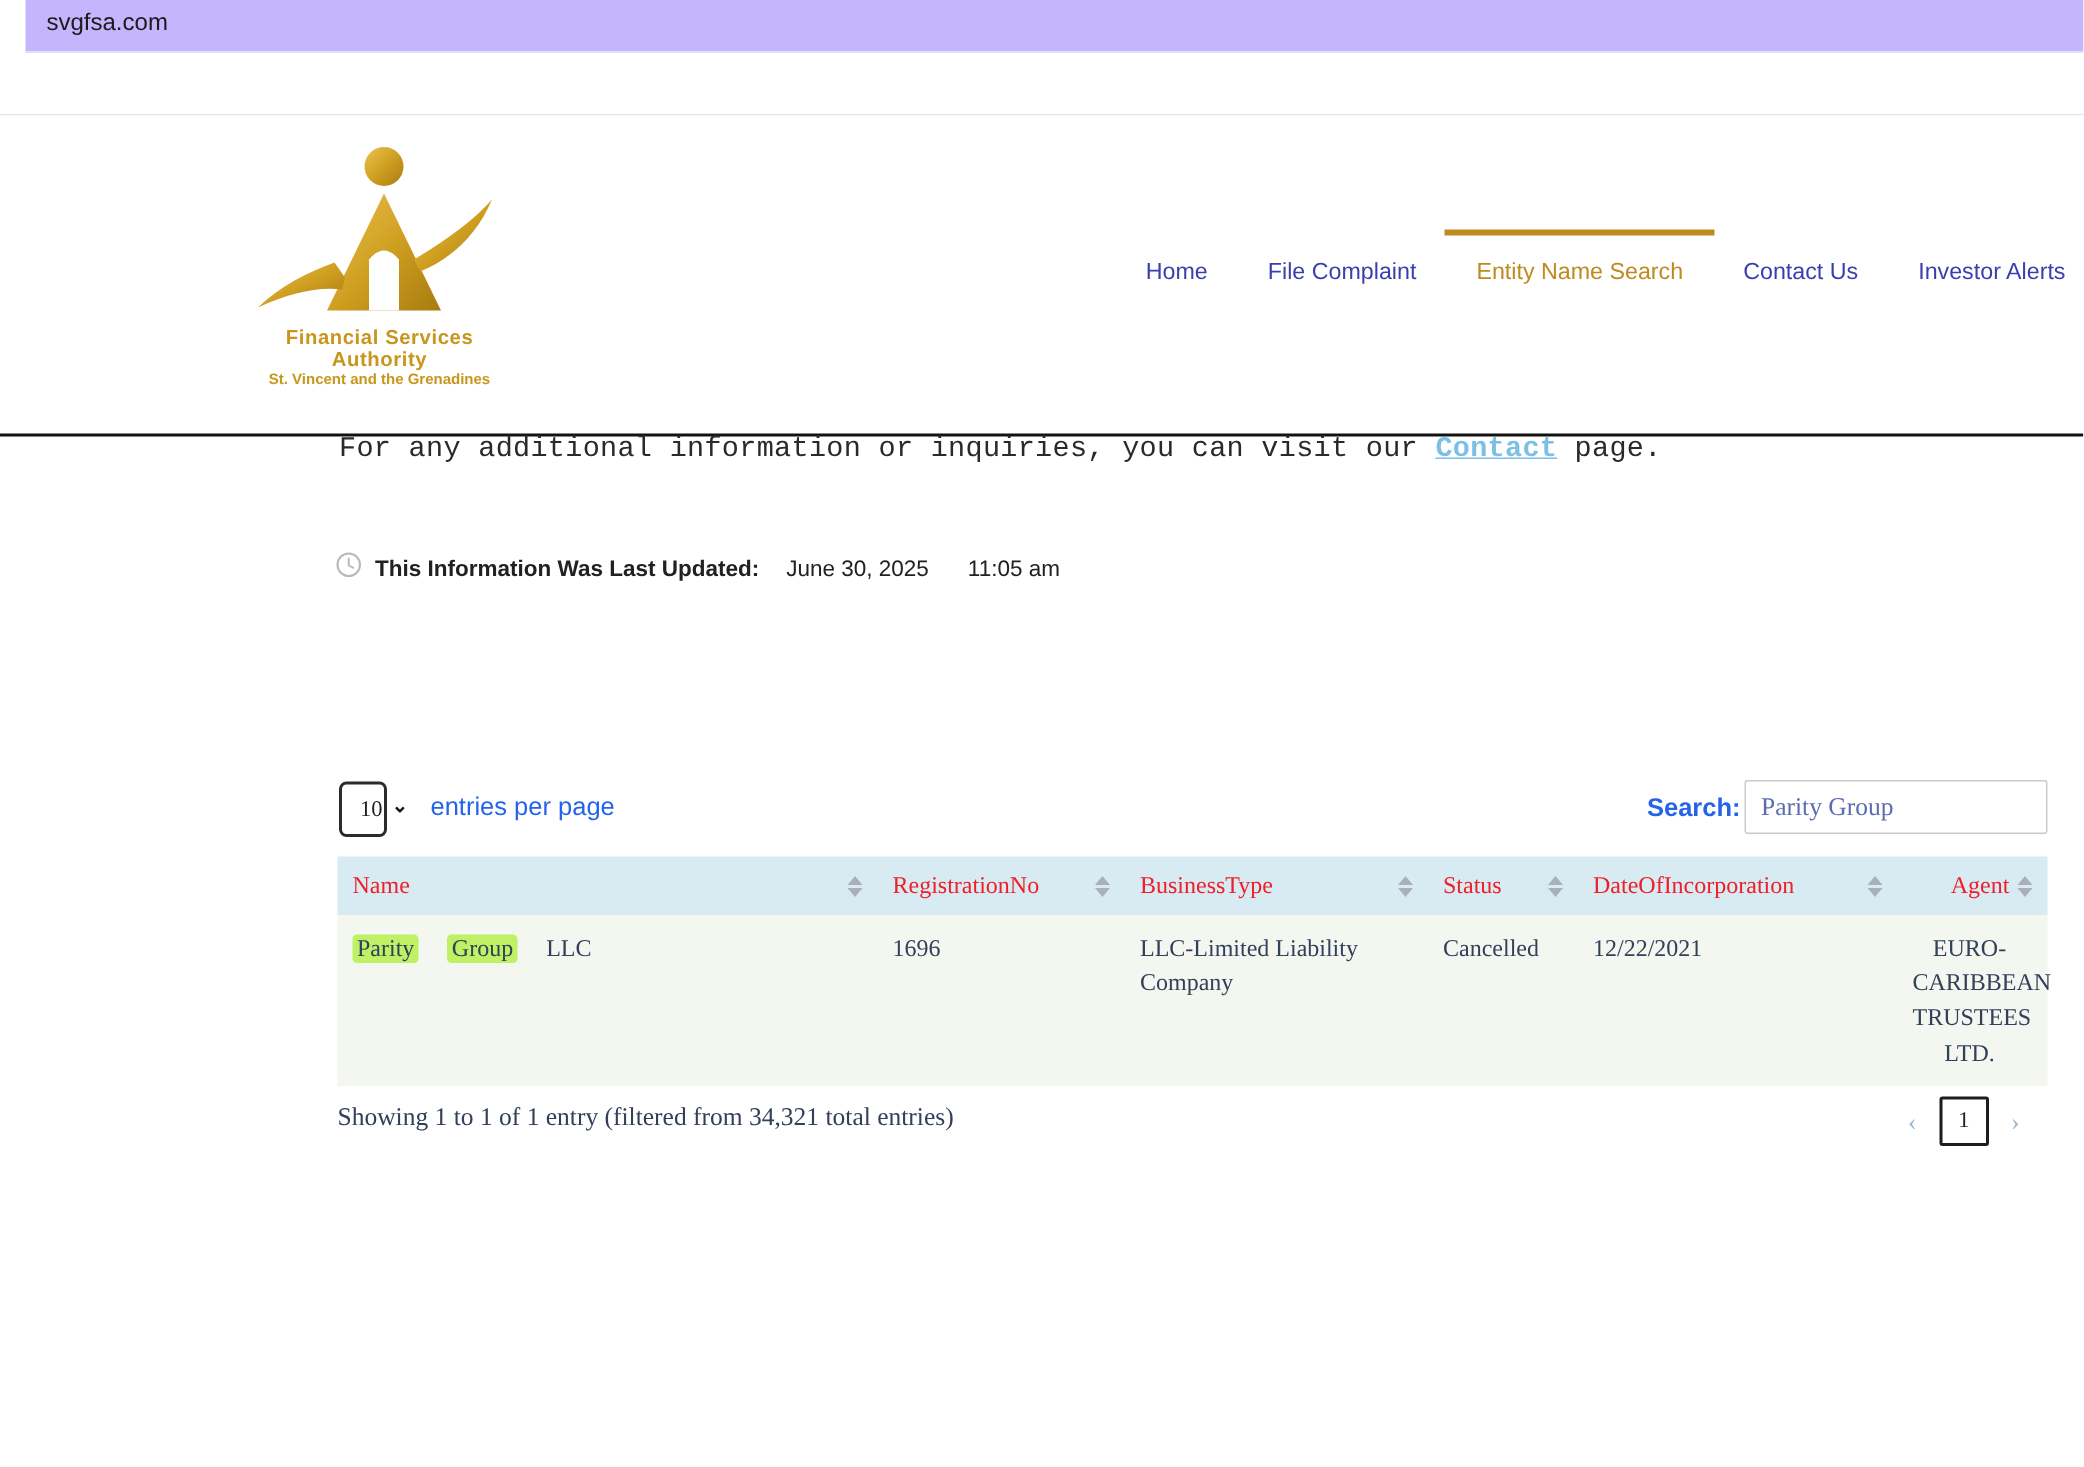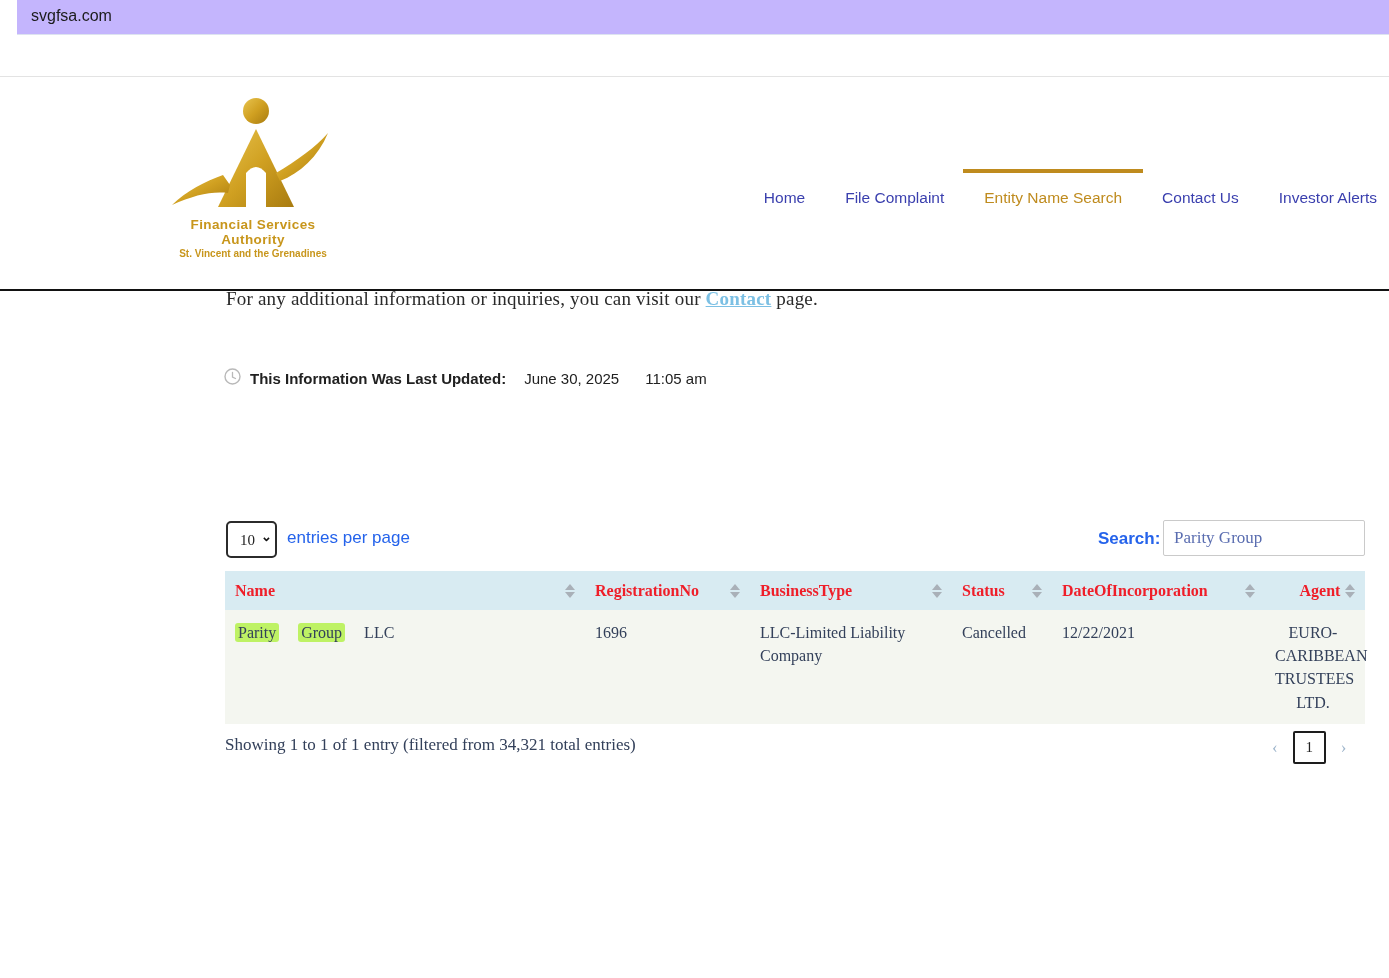--- a/index.html
+++ b/index.html
@@ -16,55 +16,55 @@
 
   
   .site-header { position:absolute; top:77px; left:0; width:100%; height:214px; background:#fff;
                  border-bottom:2px solid #121212; }
   .logo { position:absolute; left:160px; top:18px; width:186px; text-align:center; }
   .logo svg { display:block; margin:0 auto; }
   .logo-title { font-size:13.5px; font-weight:bold; color:#c8961c; letter-spacing:.4px; margin-top:2px; }
   .logo-sub { font-size:10px; font-weight:bold; color:#c8961c; margin-top:1px; }
 
   .main-nav { position:absolute; right:12px; top:96px; display:flex; gap:40px; align-items:center; }
-  .nav-item { position:relative; font-size:15.5px; color:#3a3fae; cursor:pointer; white-space:nowrap;margin-top:16px; }
+  .nav-item { position:relative; font-size:15.5px; color:#3a3fae; cursor:pointer; white-space:nowrap; }
   .nav-item.active { color:#bf8b1e; }
   .nav-item.active::before { content:""; position:absolute; top:-20px; left:-21px; right:-21px;
                              height:4px; background:#bf8b1e; }
 
   
   .serif { font-family:"Liberation Serif", serif; }
 
-  .contact-line { position:absolute; left:226px; top:288px; font-family:Liberation Serif, serif;
+  .contact-line { position:absolute; left:226px; top:288px; font-family:Liberation Mono, monospace;
                   font-size:19px; color:#2a2a2a; letter-spacing:.2px; }
   .contact-link { color:#7cc0e4; font-weight:bold; text-decoration:underline; cursor:pointer; }
 
   .updated-line { position:absolute; left:224px; top:348px; display:flex; align-items:center;margin-top:20px; }
   .updated-label { font-size:15px; font-weight:bold; color:#212121; margin-left:9px; }
   .updated-date { font-size:15px; color:#212121; margin-left:18px; }
   .updated-time { font-size:15px; color:#212121; margin-left:26px; }
 
   
   .pagesize-wrap { position:absolute; left:226px; top:521px; width:54px; height:37px; }
-  .pagesize-select { width:51px; height:37px; border:2px solid #2b2b2b; border-radius:5px;
+  .pagesize-select { width:32px; height:37px; border:2px solid #2b2b2b; border-radius:5px;
                      font-family:"Liberation Serif", serif; font-size:15px; color:#222;
                      padding-left:12px; appearance:none; -webkit-appearance:none; background:#fff; }
   .pagesize-chevron { position:absolute; right:8px; top:8px; pointer-events:none; font-size:13px;
                       font-weight:bold; color:#111; }
   .entries-label { position:absolute; left:287px; top:528px; font-size:17px; font-weight:400; color:#2563eb; }
 
   .search-label { position:absolute; left:1098px; top:529px; font-size:17px; font-weight:bold; color:#2563eb; }
   .search-input { position:absolute; left:1163px; top:520px; width:202px; height:36px;
                   border:1px solid #cacaca; border-radius:2px; padding:0 10px;
                   font-family:"Liberation Serif", serif; font-size:17px; color:#5a6db0; background:#fff; }
 
   
   .entity-table { position:absolute; left:225px; top:571px; width:1140px; }
   .thead { display:flex; background:#d8ebf2; height:39px; }
-  .th { position:relative; font-family:"Liberation Serif", serif; font-weight:bold; font-size:16px;
+  .th { position:relative; font-family:"Liberation Serif", serif; font-weight:normal; font-size:16px;
         color:#ef1e29; line-height:39px; padding-left:10px; }
   .sort { position:absolute; right:10px; top:50%; transform:translateY(-50%);
           display:flex; flex-direction:column; gap:2px; }
   .sort i { display:block; width:0; height:0; border-left:5px solid transparent; border-right:5px solid transparent; }
   .sort .up { border-bottom:6px solid #a9b0b8; }
   .sort .down { border-top:6px solid #a9b0b8; }
 
   .tbody-row { display:flex; background:#f4f6f0; min-height:110px; }
   .td { font-family:"Liberation Serif", serif; font-size:16px; color:#33405a;
         padding:11px 14px 10px 10px; line-height:1.45; }

